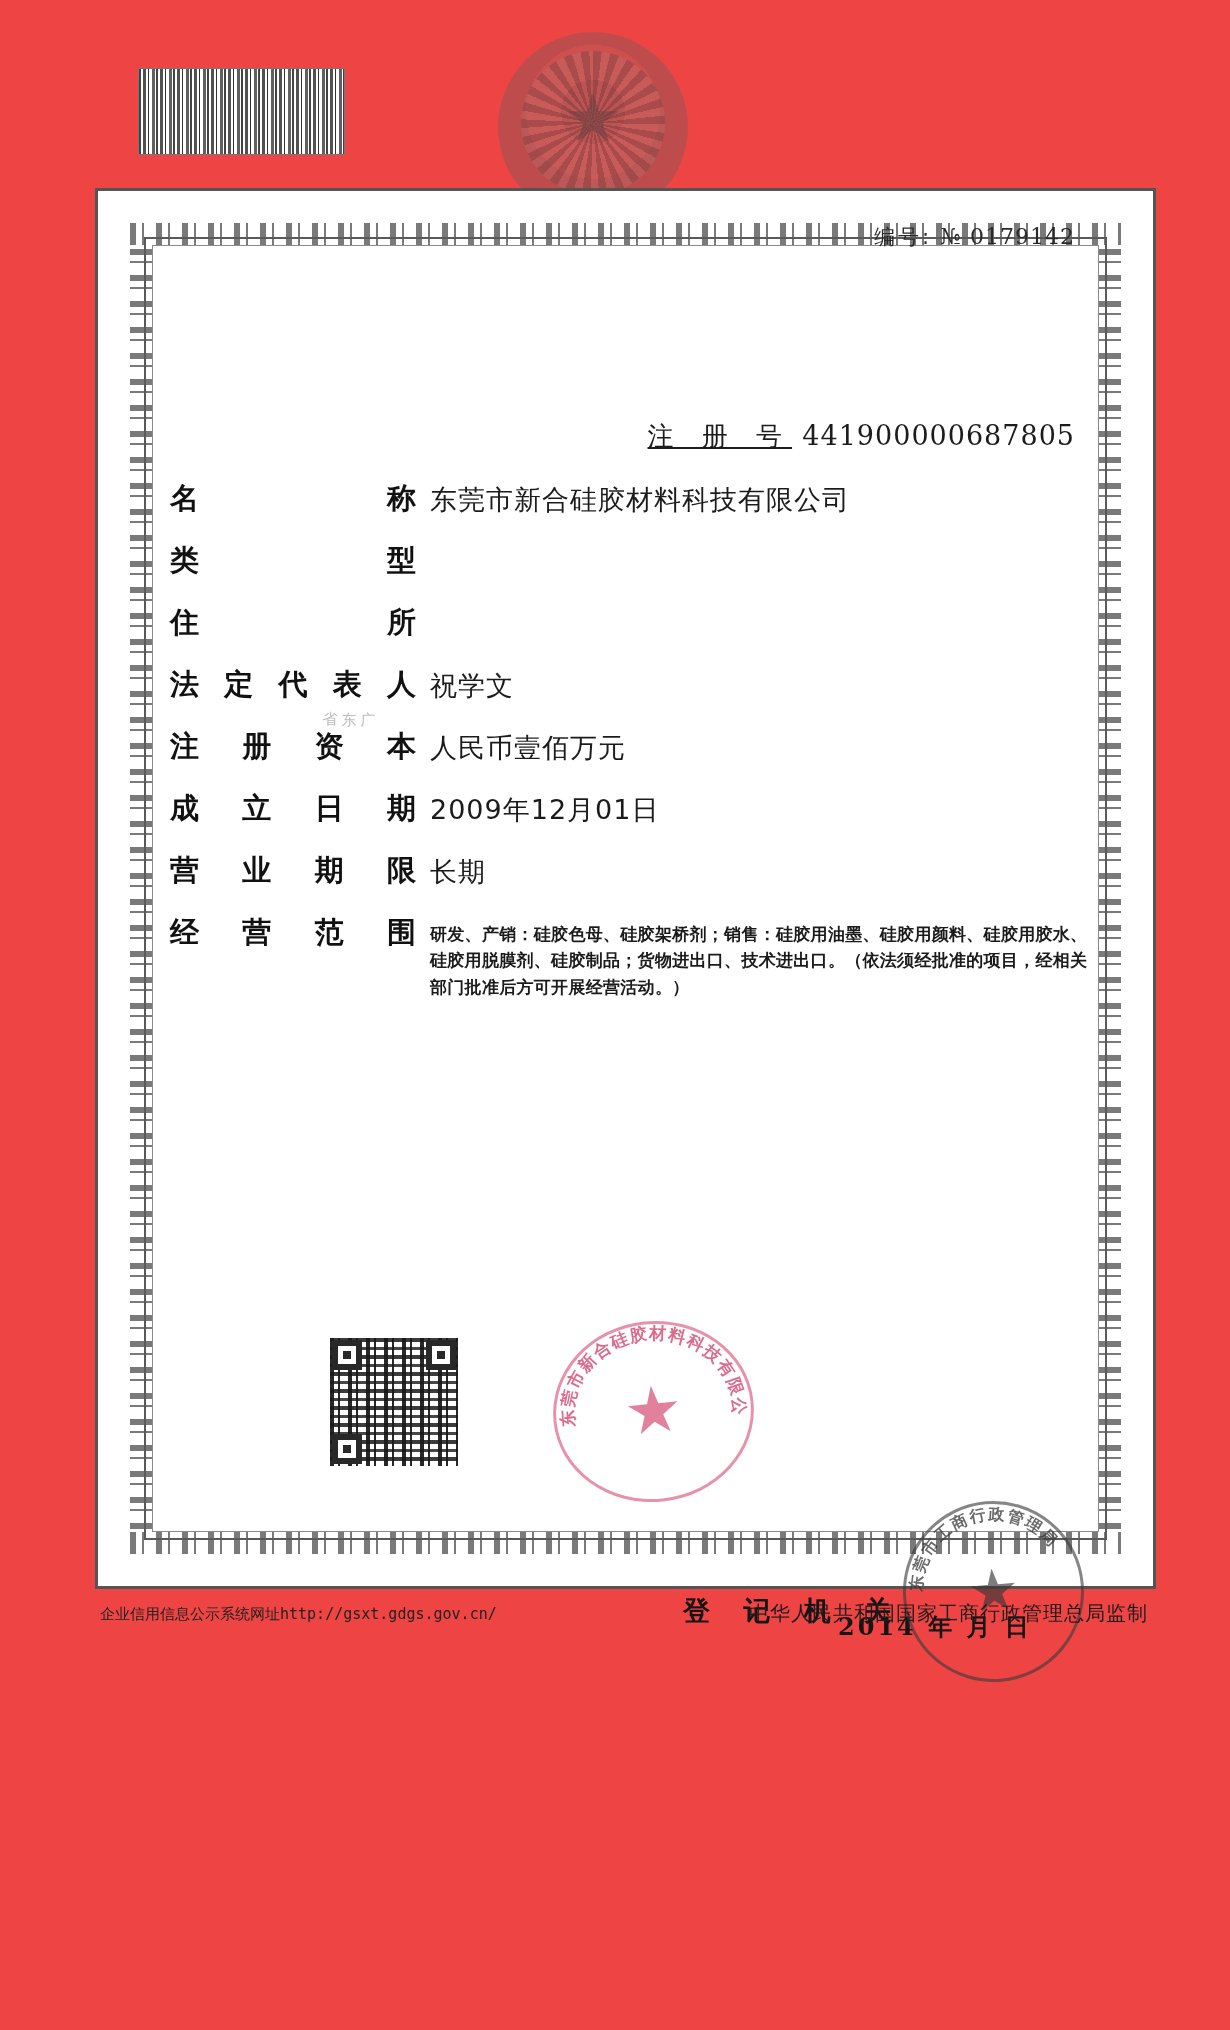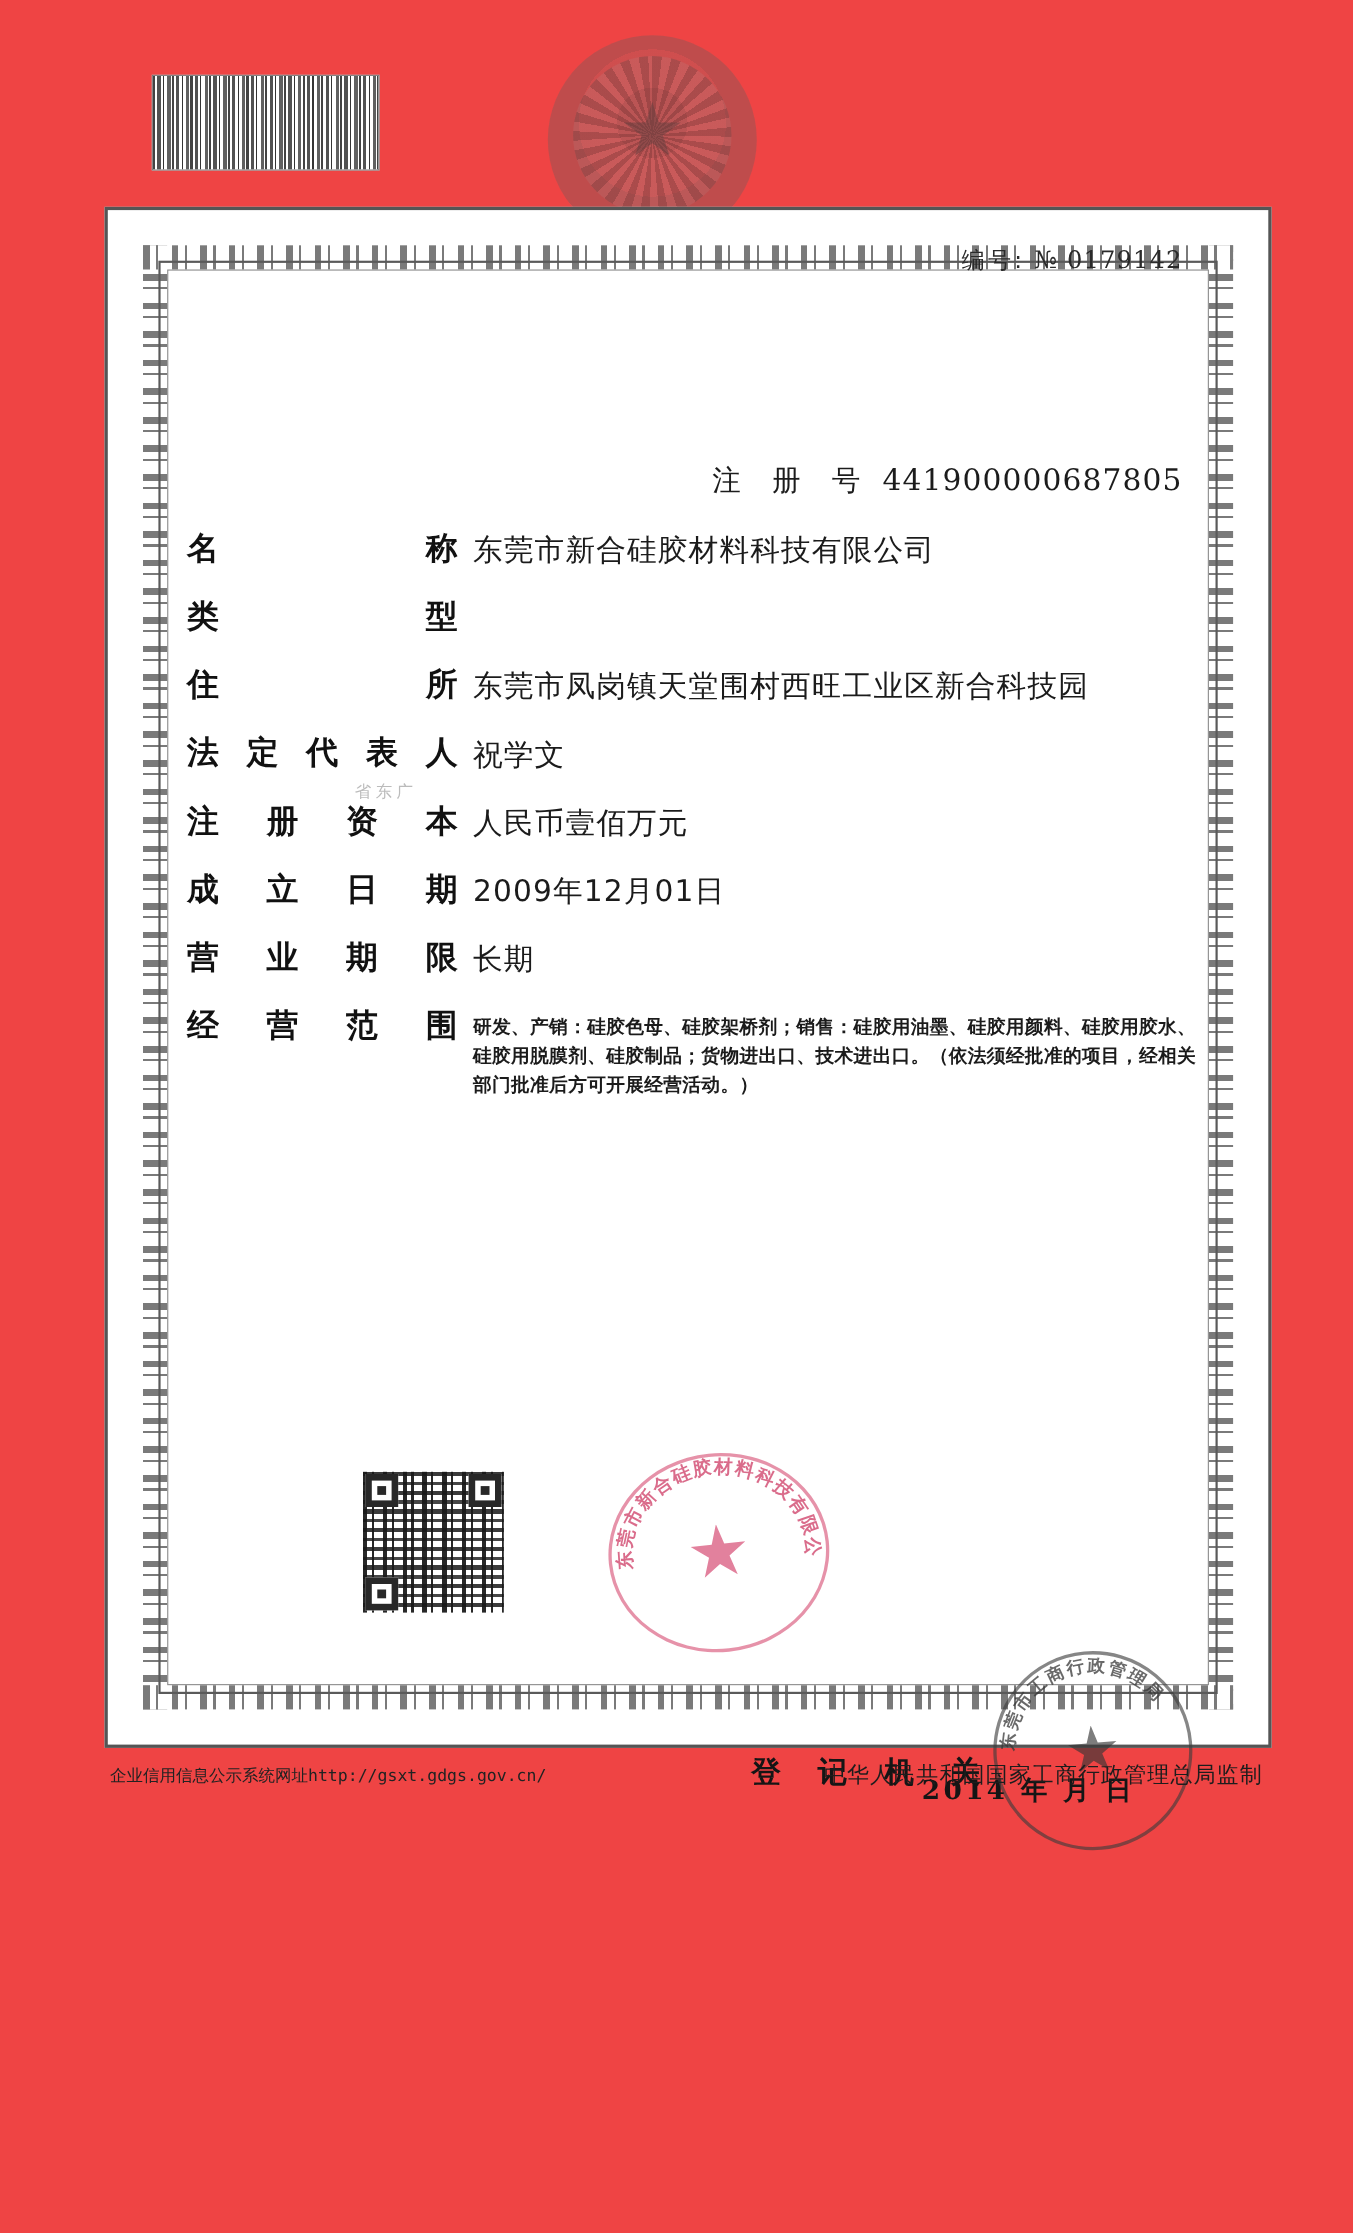--- a/index.html
+++ b/index.html
@@ -143,20 +143,21 @@
     right: 78px;
     top: 228px;
     font-size: 26px;
     letter-spacing: 2px;
     color: #1c1c1c;
     white-space: nowrap;
   }
   .regno .rlabel {
     letter-spacing: 10px;
     font-weight: 500;
+    text-decoration: underline;
   }
   .regno .rval {
     font-family: "DejaVu Serif", serif;
     font-size: 27px;
     letter-spacing: 1px;
   }
   .rows {
     position: absolute;
     left: 72px;
     top: 288px;
@@ -371,21 +372,20 @@
           <span>类</span>
           <span>型</span>
         </div>
       </div>
 
       <div class="row">
         <div class="rlab">
           <span>住</span>
           <span>所</span>
         </div>
-        <div class="rval">东莞市凤岗镇天堂围村西旺工业区新合科技园</div>
       </div>
 
       <div class="row">
         <div class="rlab">
           <span>法</span>
           <span>定</span>
           <span>代</span>
           <span>表</span>
           <span>人</span>
         </div>

